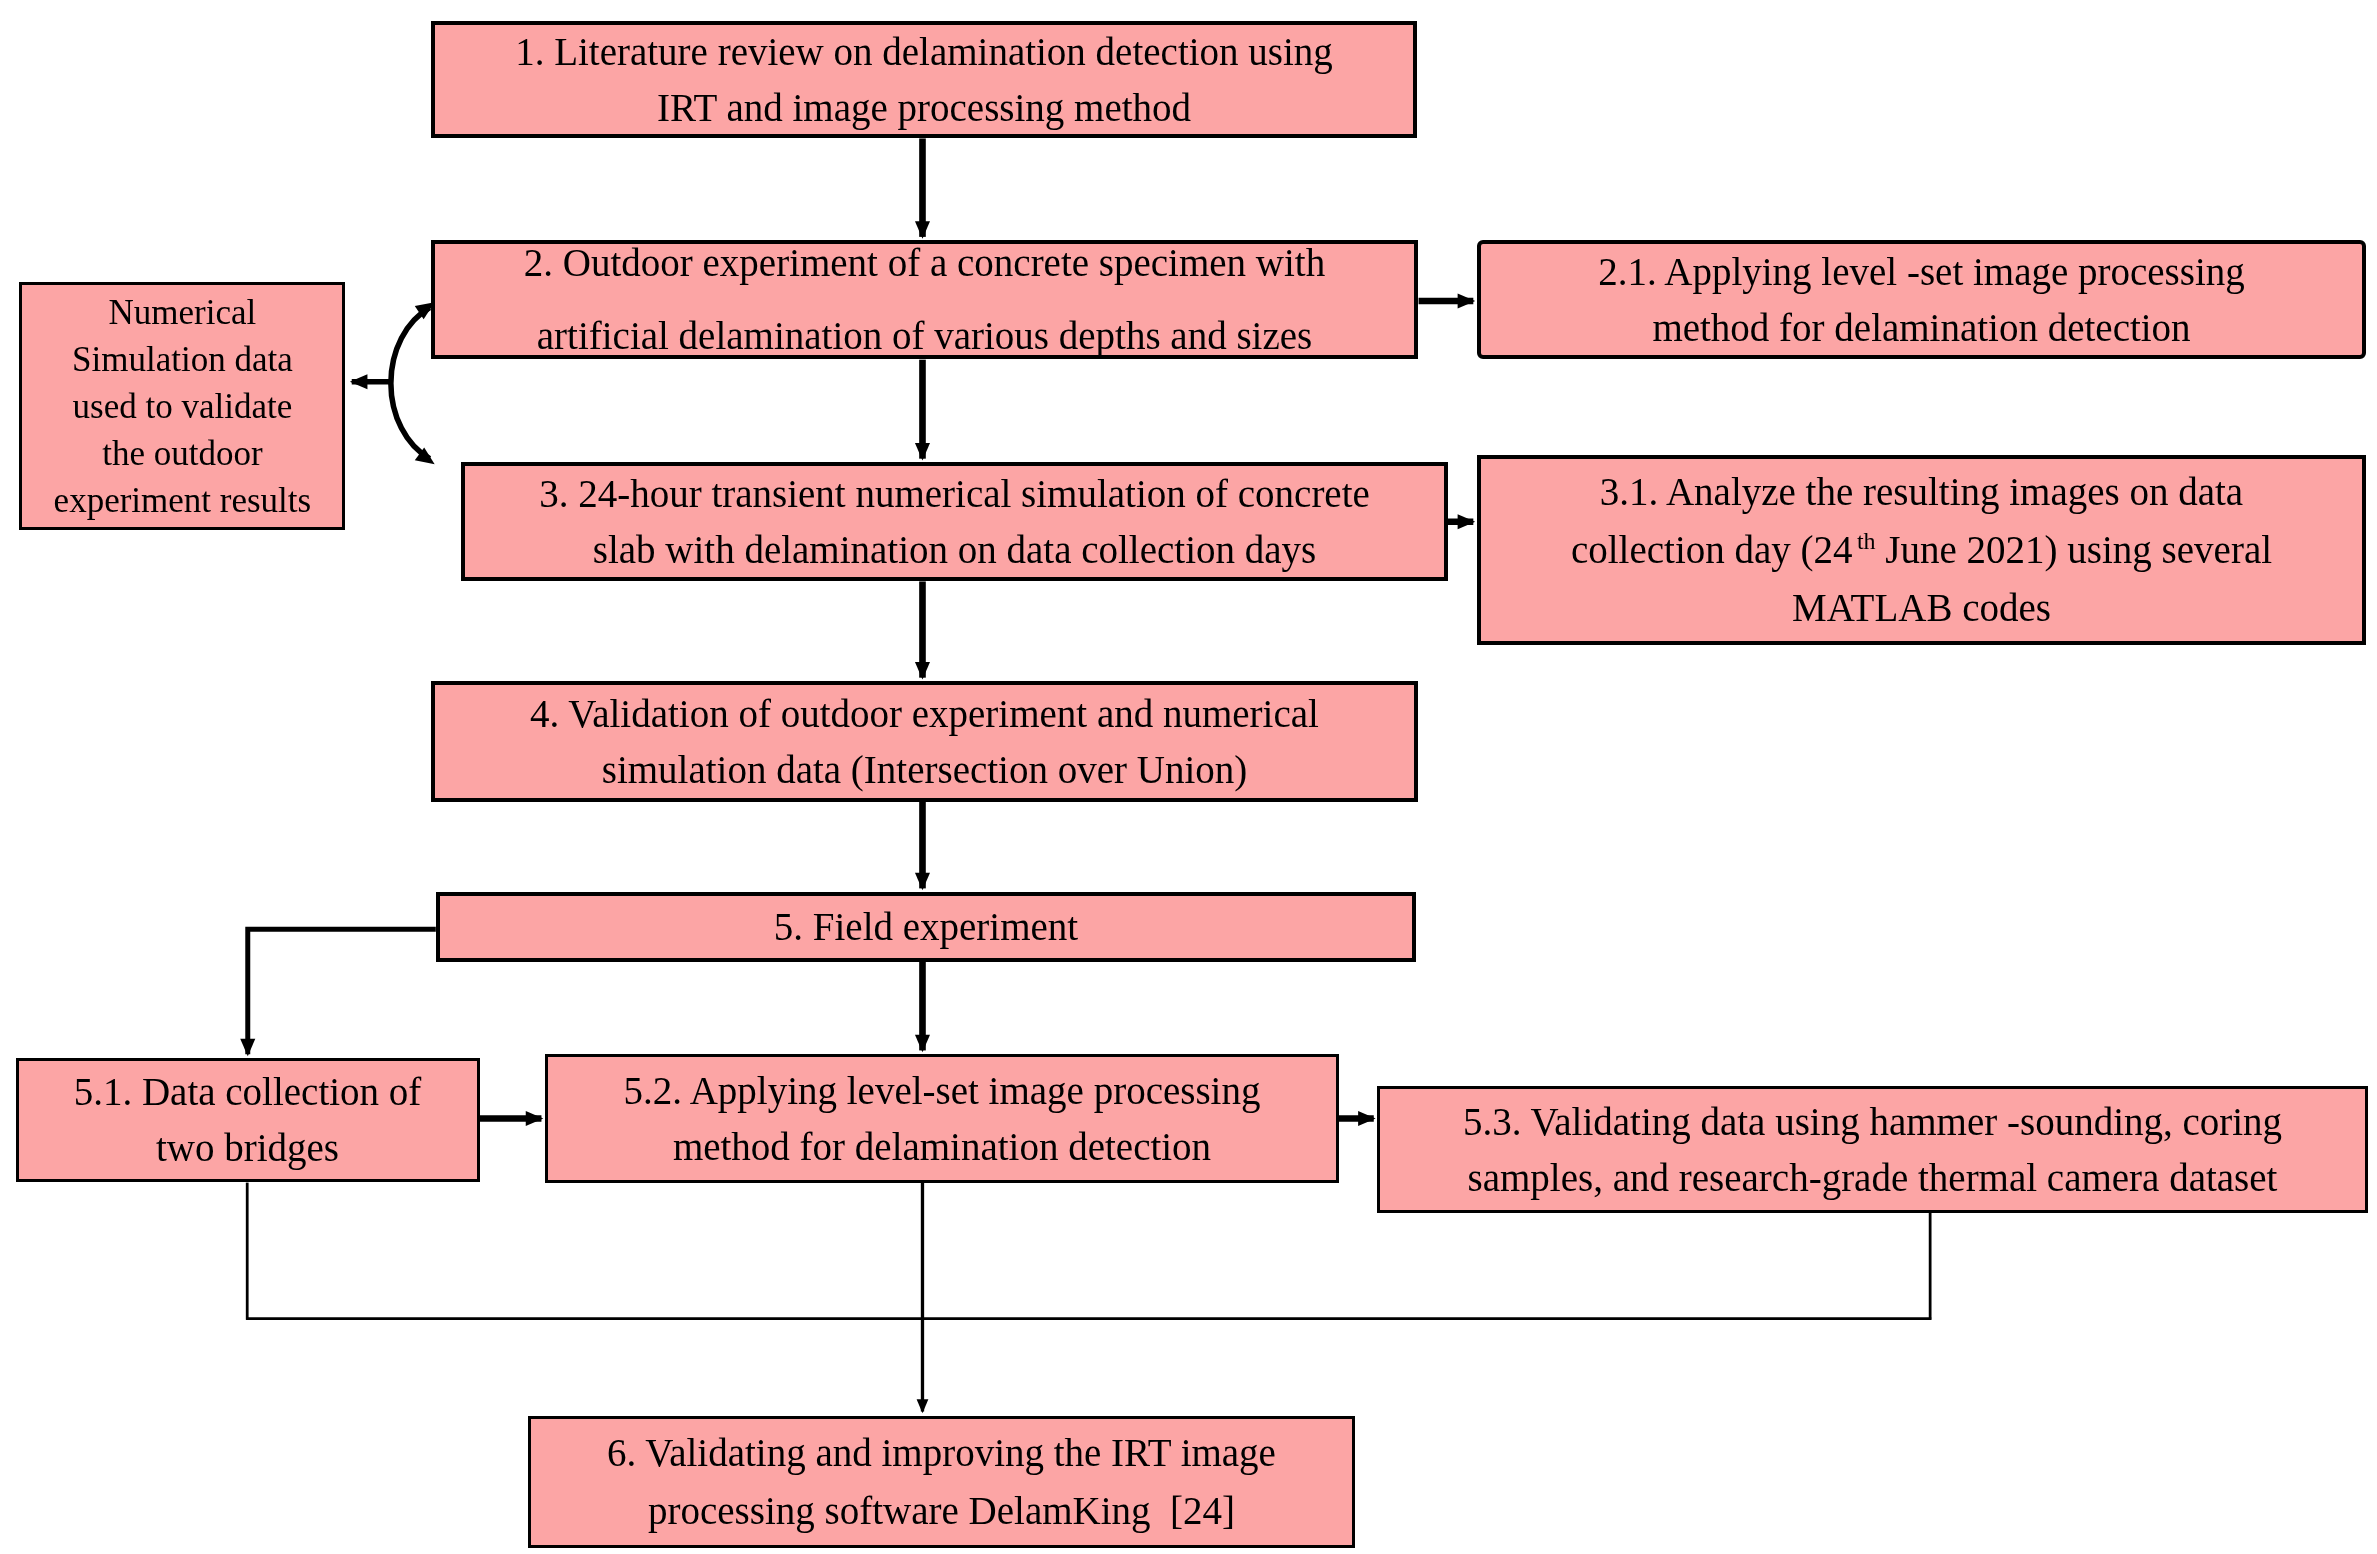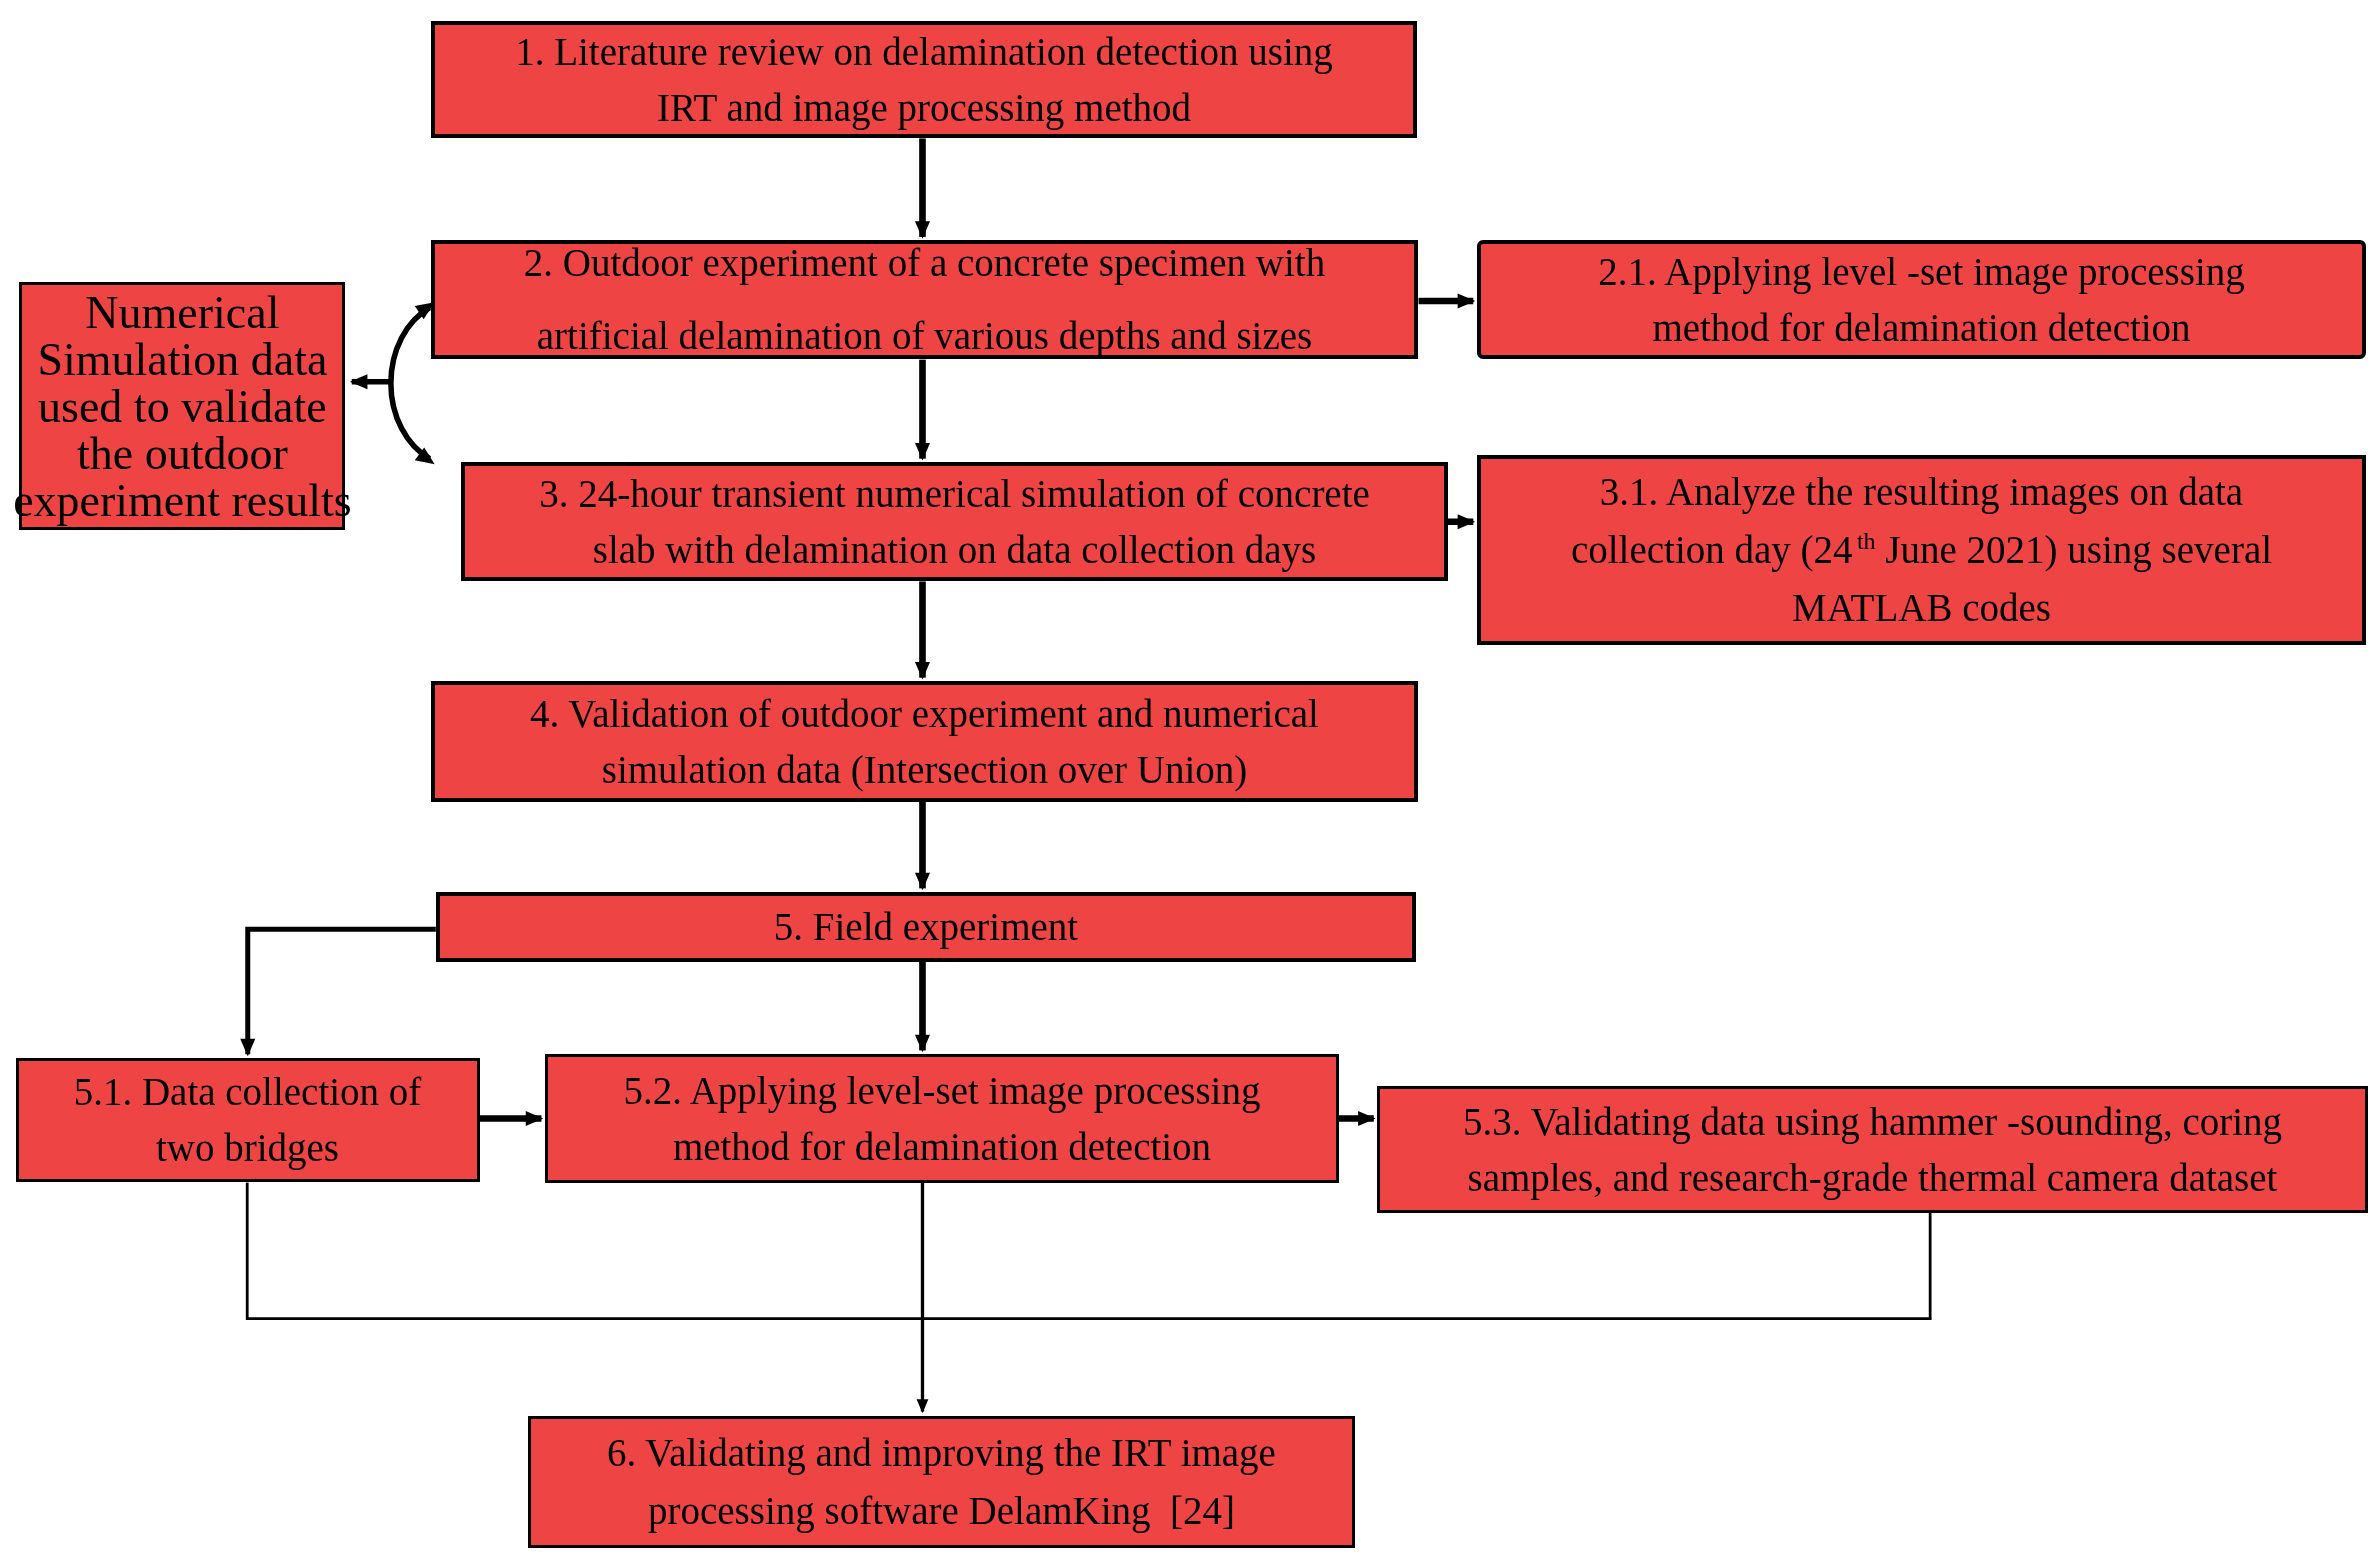--- a/index.html
+++ b/index.html
@@ -11,21 +11,21 @@
     position: relative;
     width: 2377px;
     height: 1555px;
     font-family: "Liberation Serif", serif;
     color: #000000;
   }
   .node {
     position: absolute;
     box-sizing: border-box;
     border: 4.4px solid #000000;
-    background: #ef4444;
+    background: #fca5a5;
     display: flex;
     flex-direction: column;
     justify-content: center;
     align-items: center;
     text-align: center;
     font-size: 39px;
     line-height: 56px;
     z-index: 2;
   }
   .node .ln {
@@ -33,21 +33,21 @@
     white-space: nowrap;
   }
   
   .n1  { left: 431px;  top: 21px;   width: 986px; height: 117px; }
   
   .n2  { left: 431px;  top: 240px;  width: 987px; height: 119px; gap: 17px; }
   
   .n21 { left: 1477px; top: 240px;  width: 889px; height: 119px; border-radius: 6px; }
   
   .ns  { left: 19.4px;   top: 282px;  width: 326px;  height: 248px;
-         font-size: 46px; line-height: 47px; border-width: 3.9px; }
+         font-size: 35px; line-height: 47px; border-width: 3.9px; }
   
   .n3  { left: 431px;  top: 462px;  width: 987px; height: 119px; margin-left: 30px; }
   
   .n31 { left: 1477px; top: 455px;  width: 889px; height: 190px; line-height: 58px; }
   
   .n4  { left: 431px;  top: 681px; width: 987px; height: 121px; }
   
   .n5  { left: 436px;  top: 892px; width: 980px; height: 70px; }
   
   .n51 { left: 15.5px;   top: 1058px; width: 464px;  height: 124px; border-width: 3.9px; }

